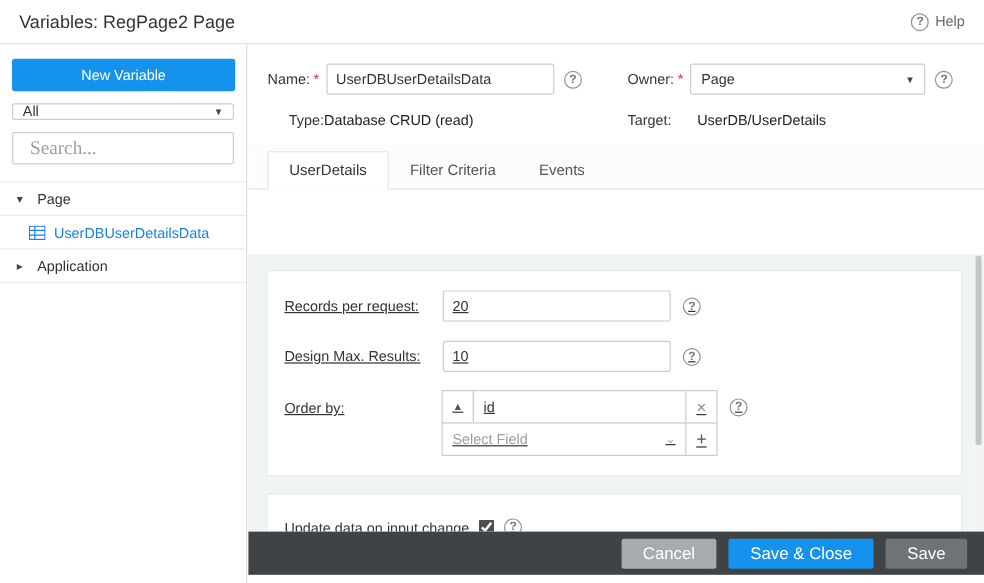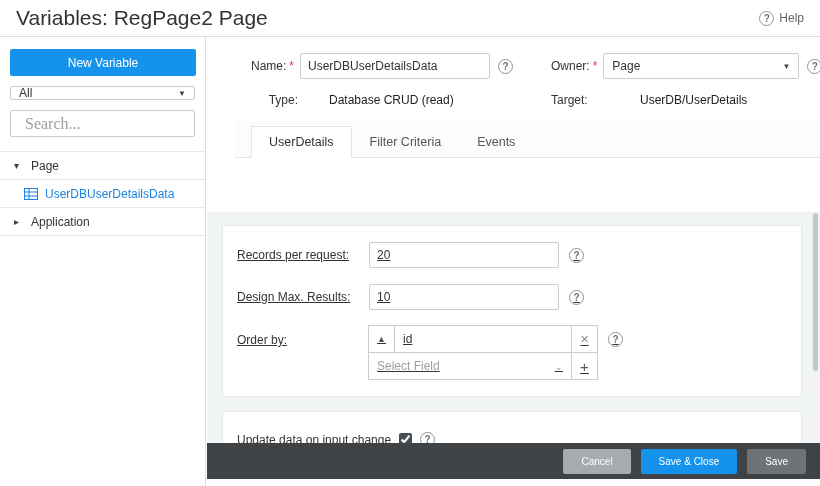--- a/index.html
+++ b/index.html
@@ -8,21 +8,21 @@
   .app {
     position:relative; width:820px; height:486px; background:#fff;
     overflow:hidden; color:#333; font-size:12px;
   }
   
   .header {
     position:absolute; top:0; left:0; right:0; height:37px;
     display:flex; align-items:center; justify-content:space-between;
     padding:0 16px; border-bottom:1px solid #ddd; background:#fff;
   }
-  .header-title { font-size:21px; color:#333; }
+  .header-title { font-size:15px; color:#333; }
   .help-wrap { display:flex; align-items:center; gap:5px; color:#666; font-size:12px; cursor:pointer; }
   .qicon {
     display:inline-flex; align-items:center; justify-content:center;
     width:15px; height:15px; border:1px solid #8d9399; border-radius:50%;
     color:#6d747a; font-size:10px; font-weight:bold; background:#fff; flex:0 0 auto;
   }
   
   .sidebar {
     position:absolute; top:37px; left:0; bottom:0; width:206px;
     background:#fff; border-right:1px solid #ddd;
@@ -49,38 +49,38 @@
   .side-search input::placeholder { color:#9aa0a5; }
   .tree { border-top:1px solid #e8eaeb; }
   .tree-item {
     display:flex; align-items:center; gap:7px; height:28px;
     padding:0 8px 0 14px; border-bottom:1px solid #e8eaeb; cursor:pointer;
     color:#333;
   }
   .tree-item .tri { font-size:10px; color:#444; width:10px; }
   .tree-item.selected { color:#1a82e2; padding-left:24px; }
   
-  .main { position:absolute; top:37px; left:207px; right:0; bottom:0; background:#fff;padding-left:28px; }
+  .main { position:absolute; top:37px; left:207px; right:0; bottom:0; background:#fff; }
   .form-area { padding:16px 18px 0 16px; }
   .form-row { display:flex; margin-bottom:14px; }
   .form-col { display:flex; align-items:center; }
   .form-col.c1 { width:300px; flex:0 0 300px; }
   .flabel { color:#333; white-space:nowrap; }
   .req { color:#e53935; margin:0 6px 0 3px; }
   .txt-input {
     height:26px; border:1px solid #c9cdd1; border-radius:2px; padding:0 7px;
     font-size:12px; font-family:inherit; color:#333; outline:none; width:190px;
   }
   .sel-box {
     height:26px; border:1px solid #c9cdd1; border-radius:2px; background:#fff;
     display:flex; align-items:center; justify-content:space-between;
     padding:0 8px; width:196px; cursor:pointer;
   }
   .ml8 { margin-left:8px; }
-  .static-val { color:#222;margin-left:31px; }
+  .static-val { color:#222; }
   
   .tabs-row {
     display:flex; align-items:flex-end; padding:8px 0 0 16px;
     background:#fbfcfc; border-bottom:1px solid #e3e6e6; height:37px;
   }
   .tab {
     padding:8px 17px; font-size:12.5px; color:#555; cursor:pointer;
     border:1px solid transparent; border-bottom:none;
   }
   .tab.active {
@@ -128,21 +128,21 @@
     background:#c3c8c9; border-radius:3px; cursor:pointer;
   }
   
   .footer {
     position:absolute; left:0; right:0; bottom:7px; height:36px;
     background:#3f4346; display:flex; align-items:center;
     justify-content:flex-end; gap:10px; padding-right:14px;
   }
   .btn {
     height:25px; padding:0 18px; border:none; border-radius:2px;
-    color:#fff; font-size:10px; font-family:inherit; cursor:pointer;
+    color:#fff; font-size:14px; font-family:inherit; cursor:pointer;
   }
   .btn-cancel { background:#a6abaf; }
   .btn-save { background:#6e7377; }
   .btn-primary { background:#1593ec; }
 </style>
 </head>
 <body>
 
 <div class="app">
 

